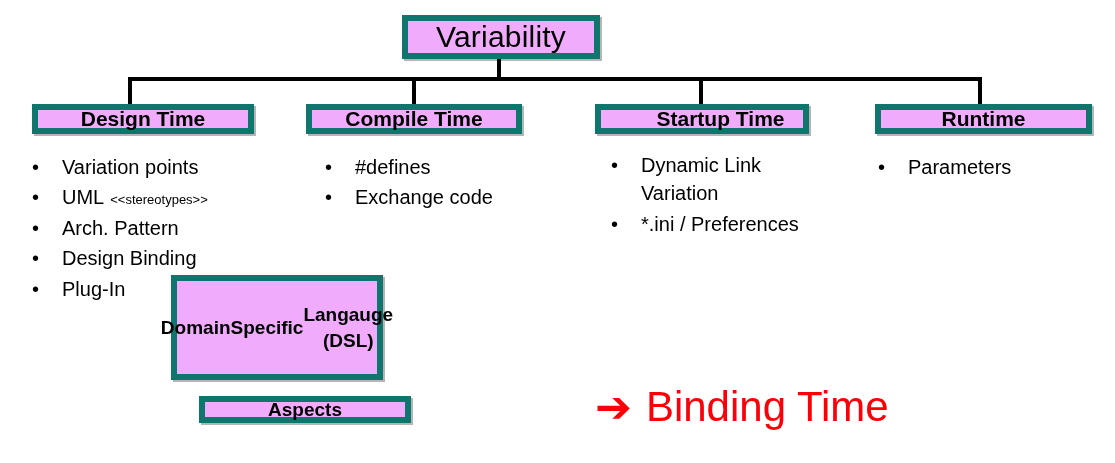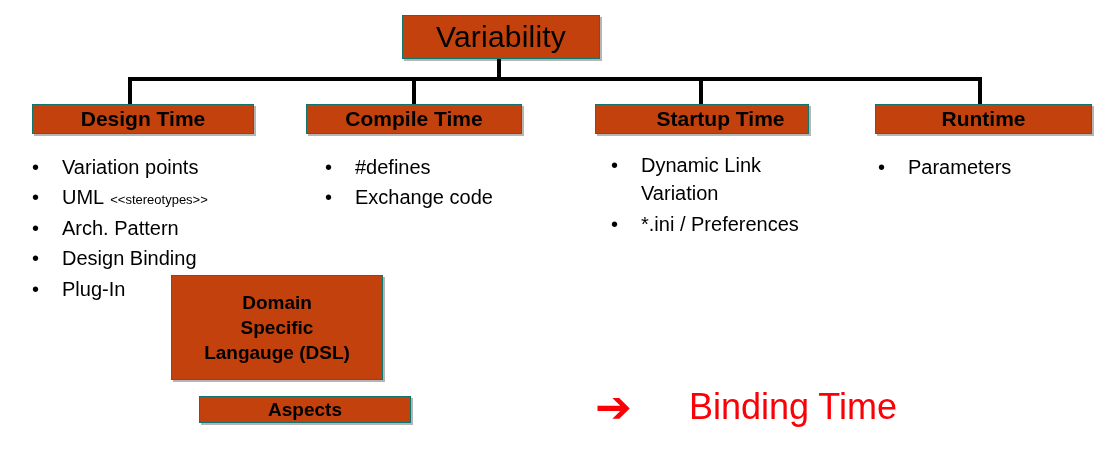--- a/index.html
+++ b/index.html
@@ -16,43 +16,43 @@
   }
   #canvas {
     position: relative;
     width: 1115px;
     height: 463px;
   }
 
   
   .gbox {
     position: absolute;
-    background: #c2410c;
-    border: 1px solid #0f766e;
+    background: #f0abfc;
+    border: 6px solid #0f766e;
     box-shadow: 2px 2px 0 rgba(120,120,120,0.55);
     box-sizing: border-box;
     display: flex;
     align-items: center;
     justify-content: center;
     text-align: center;
   }
   .root-box {
     font-size: 30px;
     font-weight: normal;
     letter-spacing: 0.2px;
   }
   .head-box {
     font-size: 21px;
     font-weight: bold;
   }
   .dsl-box {
     font-size: 19px;
     font-weight: bold;
     line-height: 1.32;
-    flex-direction: column;
+    flex-direction: row;
   }
   .aspects-box {
     font-size: 19px;
     font-weight: bold;
     margin-left: 28px;
   }
 
   
   .line {
     position: absolute;
@@ -92,23 +92,22 @@
     color: #fb0007;
     white-space: nowrap;
   }
   .bt-arrow {
     font-size: 44px;
     line-height: 1;
     margin-right: 14px;
     font-family: "DejaVu Sans", sans-serif;
   }
   .bt-label {
-    font-size: 36px;
+    font-size: 42px;
     line-height: 1;
-    margin-left: 43px;
   }
 </style>
 </head>
 <body>
 
 <div id="canvas">
 
   <div class="gbox root-box" style="left:402px; top:15px; width:198px; height:44px;">
     <span>Variability</span>
   </div>

